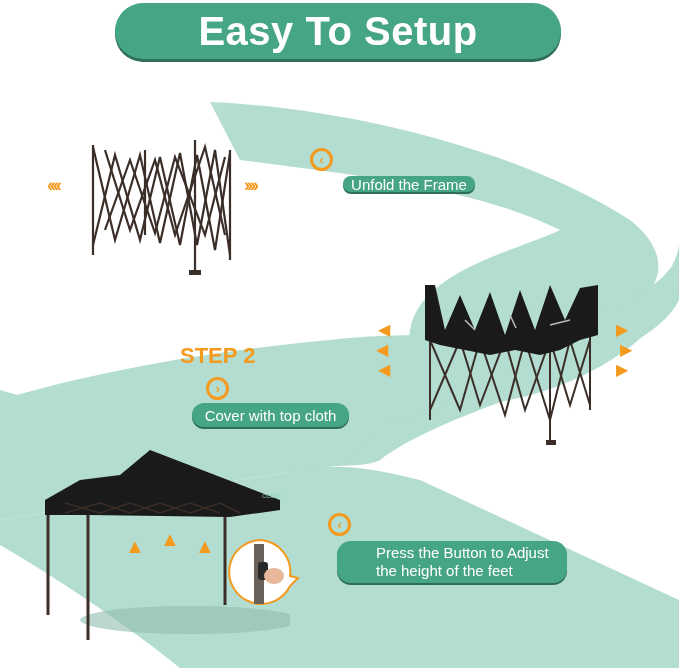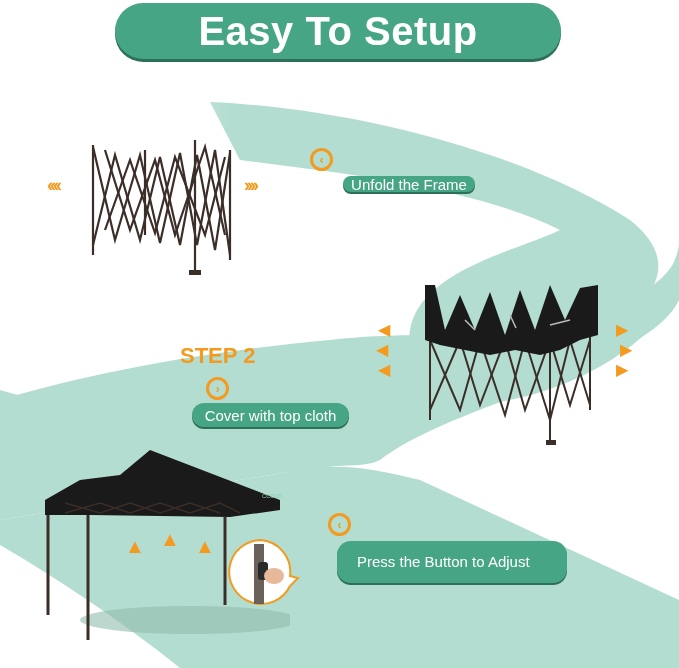--- a/index.html
+++ b/index.html
@@ -19,21 +19,21 @@
   }
   .step-pill {
     position: absolute; background: #46a584; color: #fff; border-radius: 14px;
     box-shadow: 0 2px 0 #2e6f58; font-size: 15px; display: flex; align-items: center;
   }
   .step1-head { left: 310px; top: 148px; }
   .step1-pill { left: 343px; top: 176px; width: 132px; height: 16px; justify-content: center; }
   .step2-head { left: 180px; top: 343px; flex-direction: column; }
   .step2-pill { left: 192px; top: 371px; width: 157px; height: 24px; justify-content: center; margin-top: 32px; }
   .step3-head { left: 328px; top: 513px; }
-  .step3-pill { left: 337px; top: 541px; width: 230px; height: 42px; padding-left: 20px; box-sizing: border-box; line-height: 18px; font-size: 15px; }
+  .step3-pill { left: 337px; top: 541px; width: 230px; height: 42px; padding-left: 39px; box-sizing: border-box; line-height: 18px; font-size: 15px; }
   .art { position: absolute; }
   .chev { position: absolute; color: #f39a1f; font-weight: 700; font-size: 18px; letter-spacing: -3px; }
   .arrow { position: absolute; color: #f39a1f; font-size: 16px; font-weight: 700; }
 </style>
 </head>
 <body>
 
 <svg class="bg-swoosh" viewBox="0 0 679 668">
   <defs>
     <linearGradient id="fadeL" x1="0" y1="0" x2="1" y2="0">
@@ -128,14 +128,15 @@
   <rect x="30" y="24" width="10" height="18" rx="3" fill="#2a2a2a"></rect>
   <ellipse cx="46" cy="38" rx="10" ry="8" fill="#e8b89a"></ellipse>
 </svg>
 
 <div class="step-head step3-head">
   <span class="step-circle">‹</span>
 </div>
 <div class="step-pill step3-pill">
   <div>
     <div>Press the Button to Adjust</div>
+    <div>the height of the feet</div>
   </div>
 </div>
 
 </body></html>

